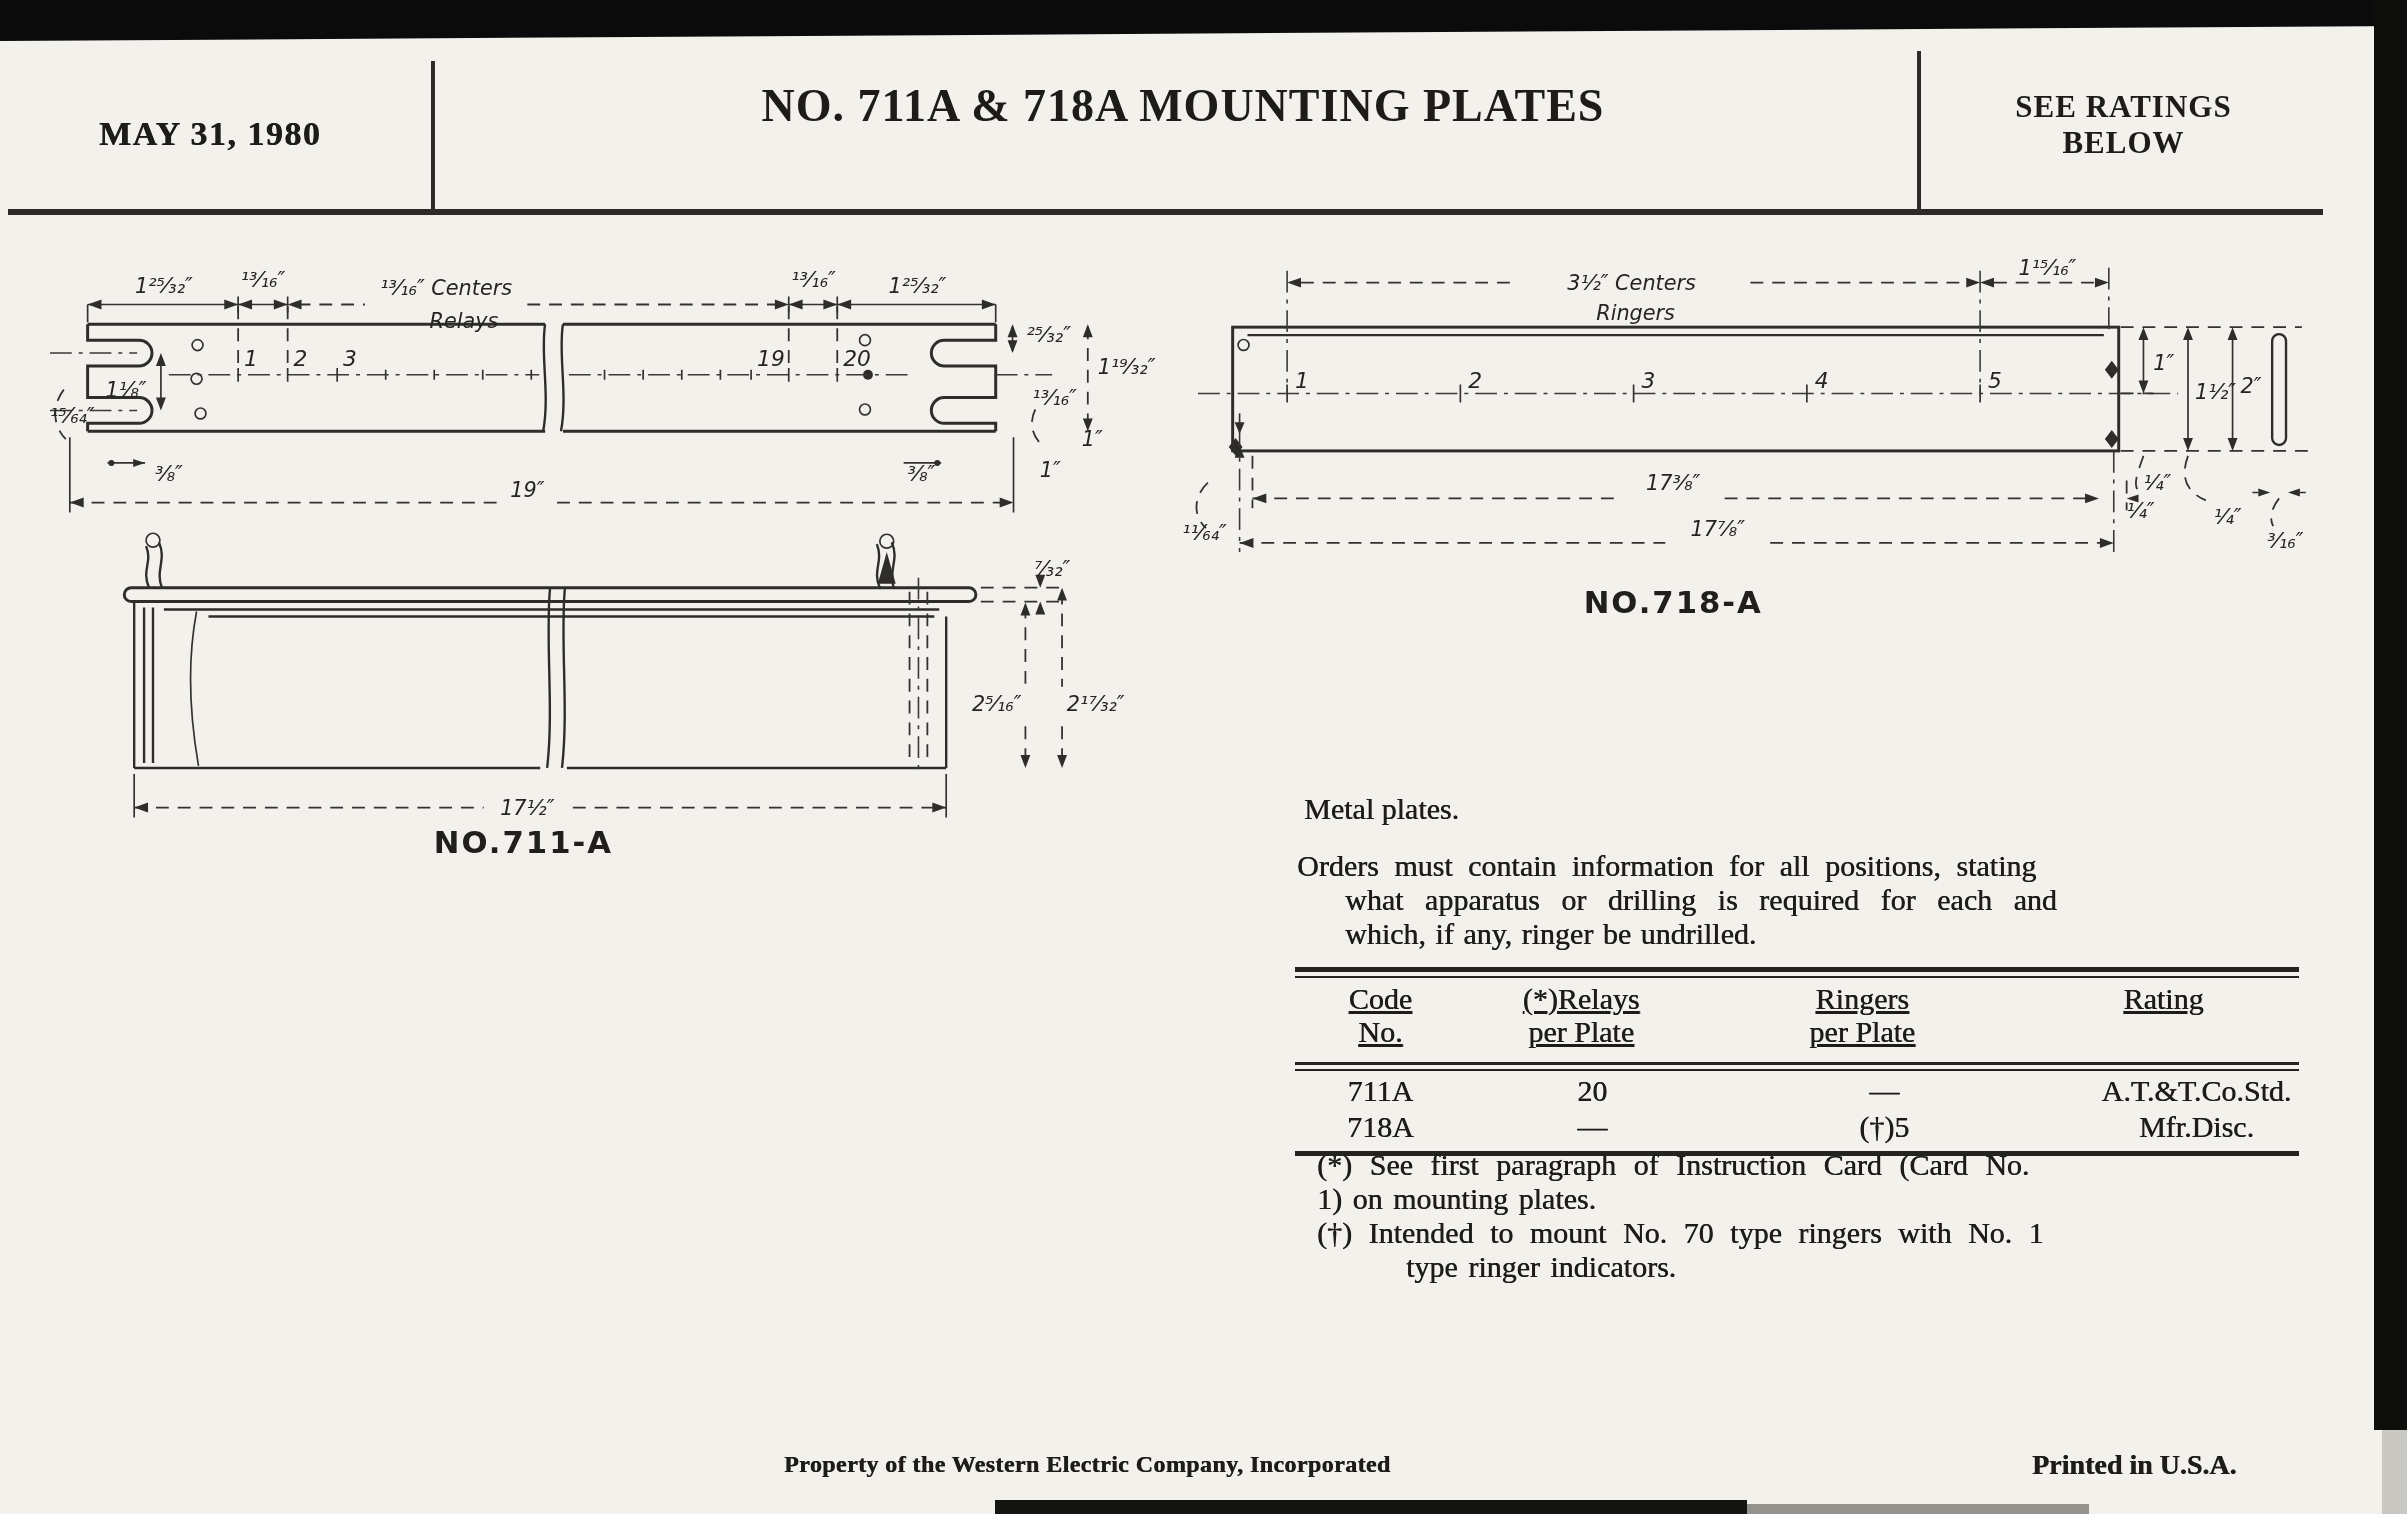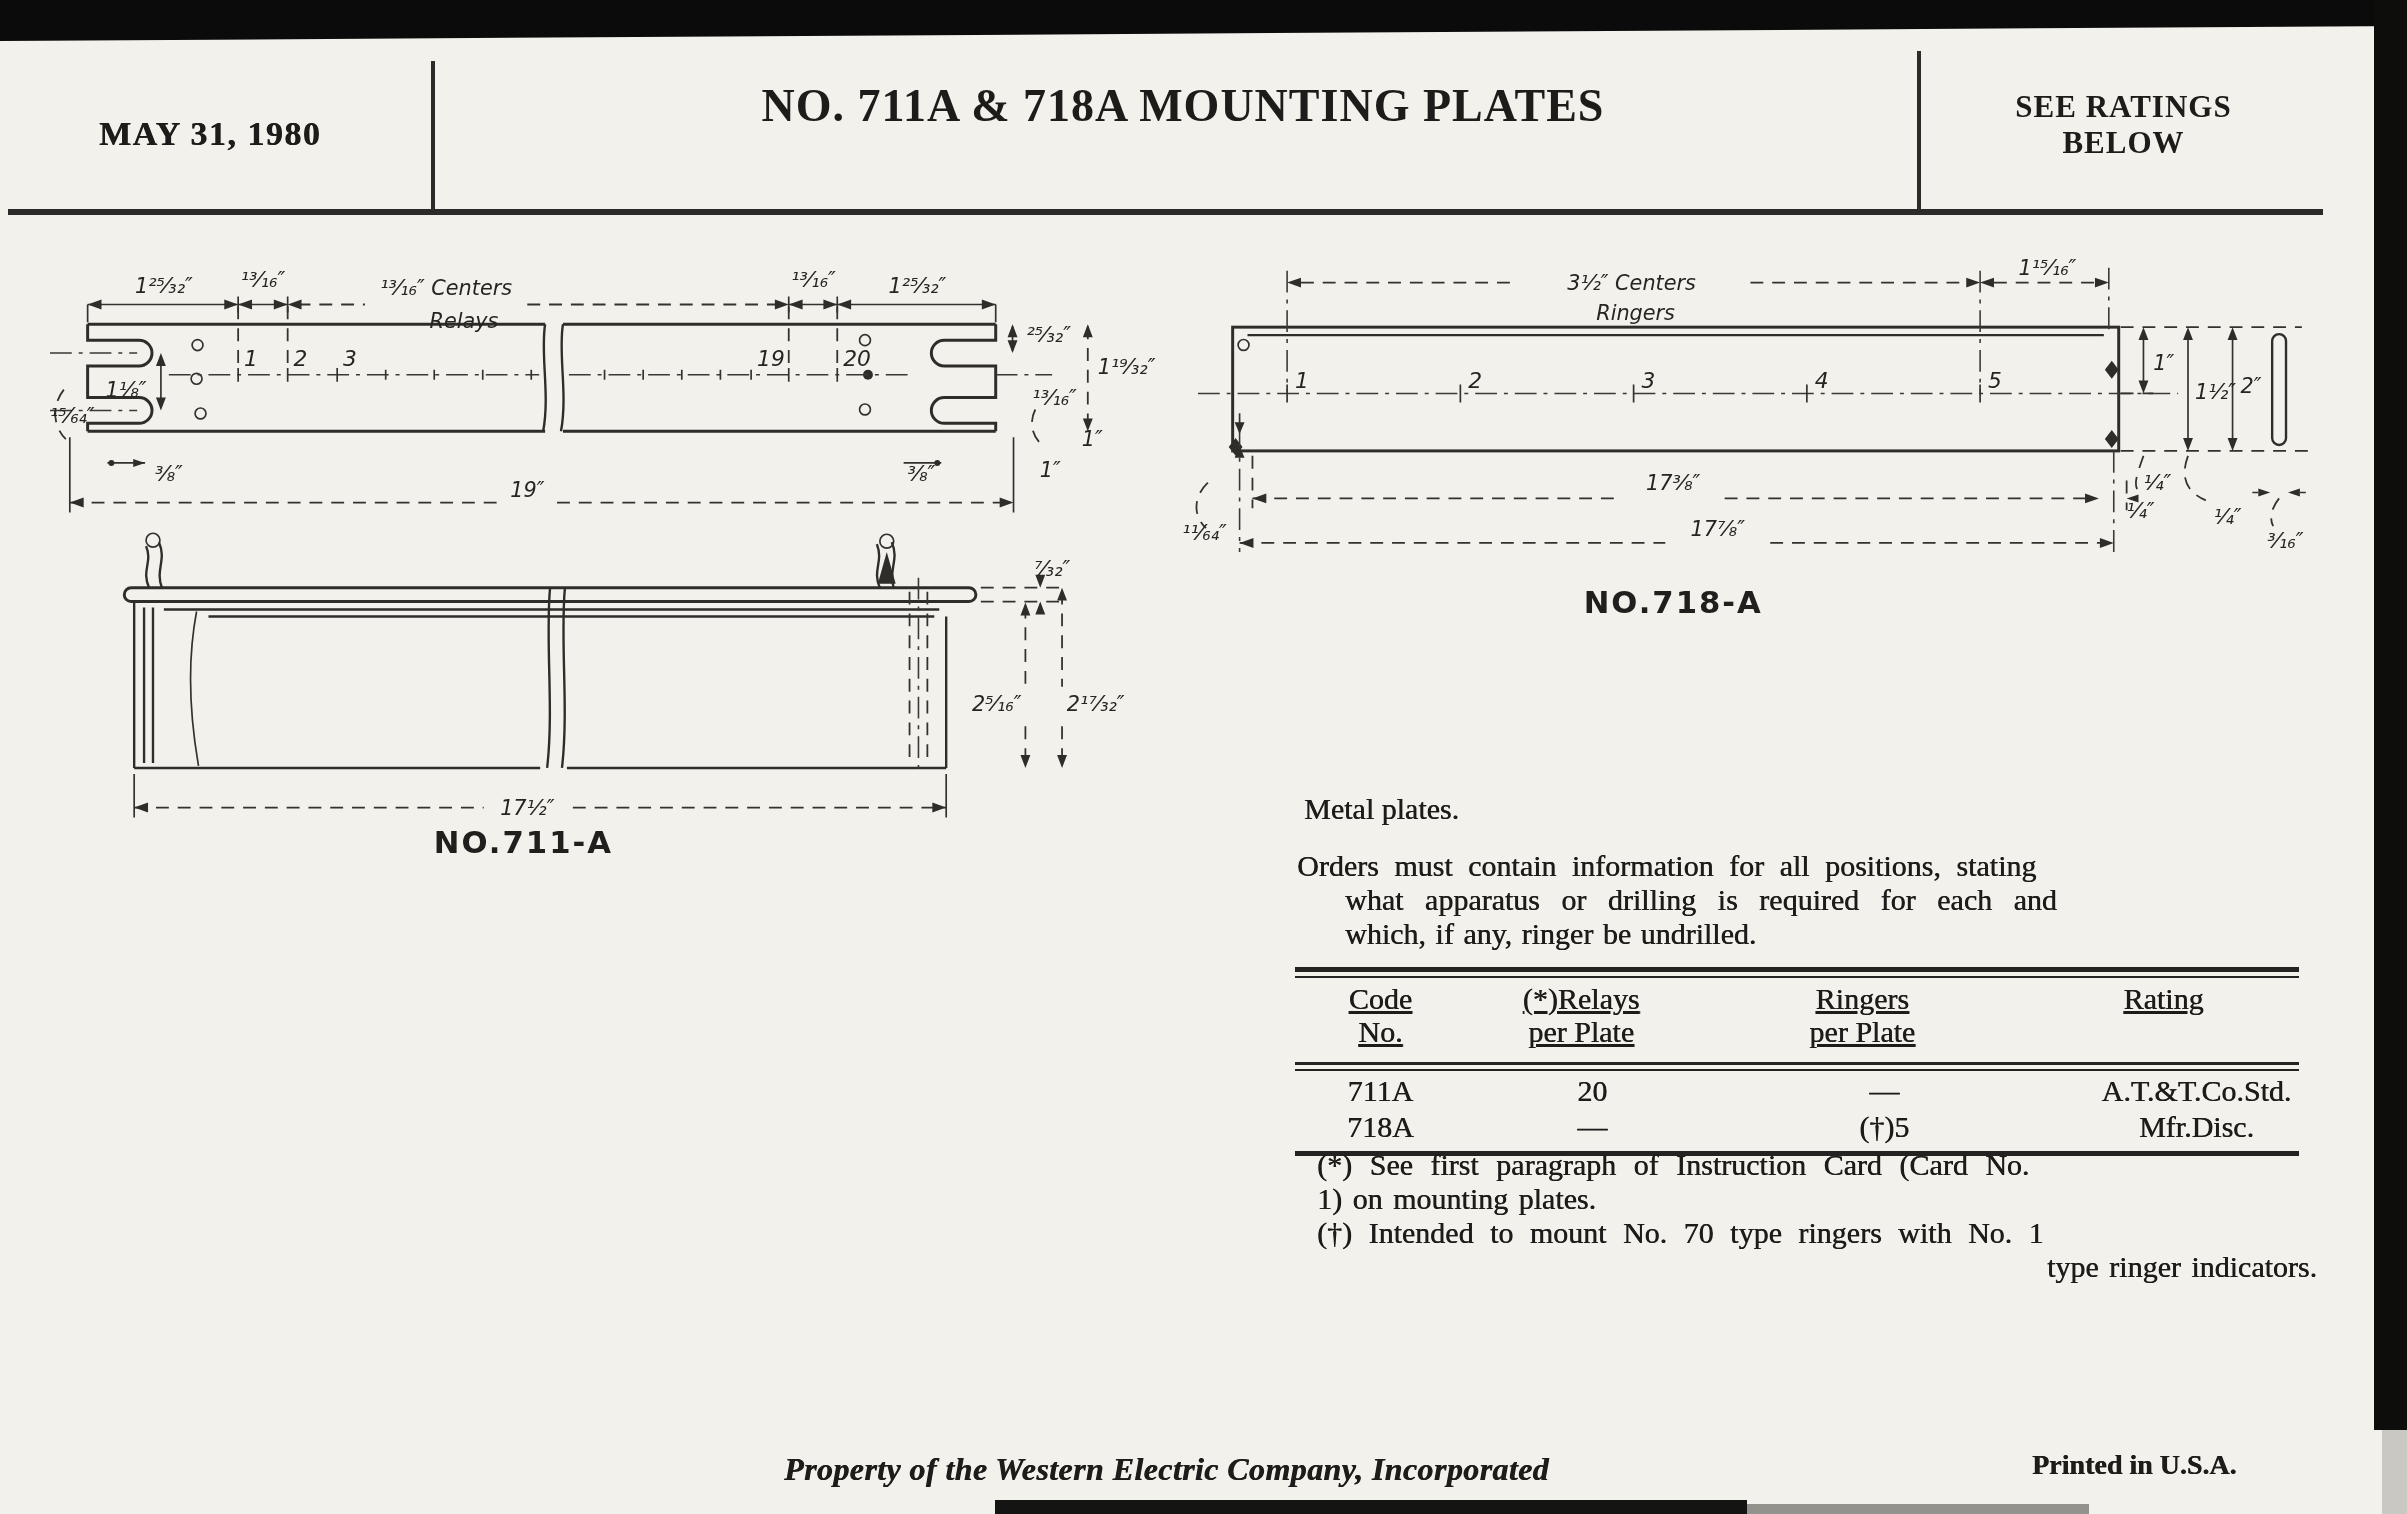--- a/index.html
+++ b/index.html
@@ -39,23 +39,23 @@
   .rule-mid2{height:2px;background:#242321;margin-top:4px;}
   .tgrid{display:grid;grid-template-columns:17% 23% 33% 27%;text-align:center;}
   .thead{padding:4px 0 14px 0;line-height:33px;text-decoration:underline;}
   .trow{line-height:36px;gap:11px;}
   .trows{padding:2px 0 6px 0;}
   
   .fnotes{left:1317px;top:1148px;width:1000px;font-size:30px;line-height:34px;}
   .fnotes .fl1{word-spacing:10px;}
   .fnotes .fl2{word-spacing:3px;}
   .fnotes .fl3{word-spacing:9px;}
-  .fnotes .fl4{margin-left:89px;word-spacing:3px;text-align:right;}
-  
-  .property{left:784px;top:1451px;font-size:32px;font-weight:bold;letter-spacing:0.4px;font-style:italic;}
+  .fnotes .fl4{margin-left:89px;word-spacing:3px;}
+  
+  .property{left:784px;top:1451px;font-size:24px;font-weight:bold;letter-spacing:0.4px;}
   .printed{left:2032px;top:1449px;font-size:28px;font-weight:bold;}
   
   svg{position:absolute;}
   svg .s{stroke:#2e2d2a;stroke-width:2.4;fill:none;}
   svg .s3{stroke:#2e2d2a;stroke-width:3;fill:none;}
   svg .thin{stroke:#33322f;stroke-width:1.7;fill:none;}
   svg .dsh{stroke:#33322f;stroke-width:1.8;fill:none;stroke-dasharray:13 9;}
   svg .cl{stroke:#3a3936;stroke-width:1.6;fill:none;stroke-dasharray:22 7 4 7;}
   svg .ah{fill:#2e2d2a;stroke:none;}
   svg .dot{fill:#2e2d2a;}

